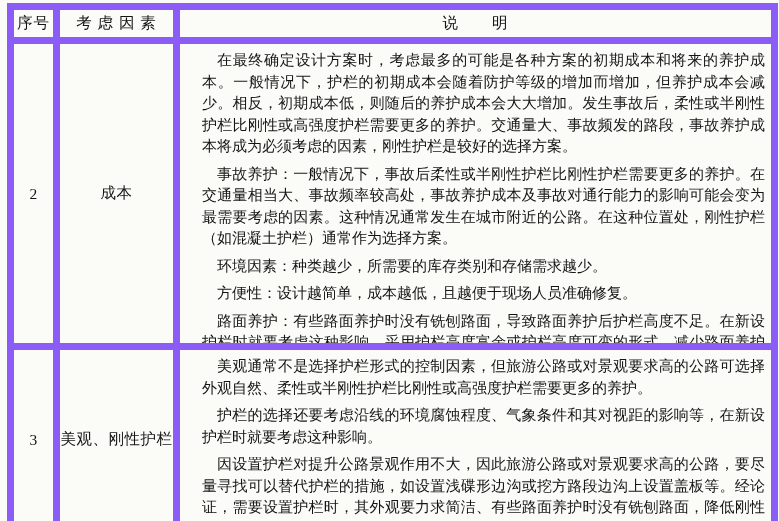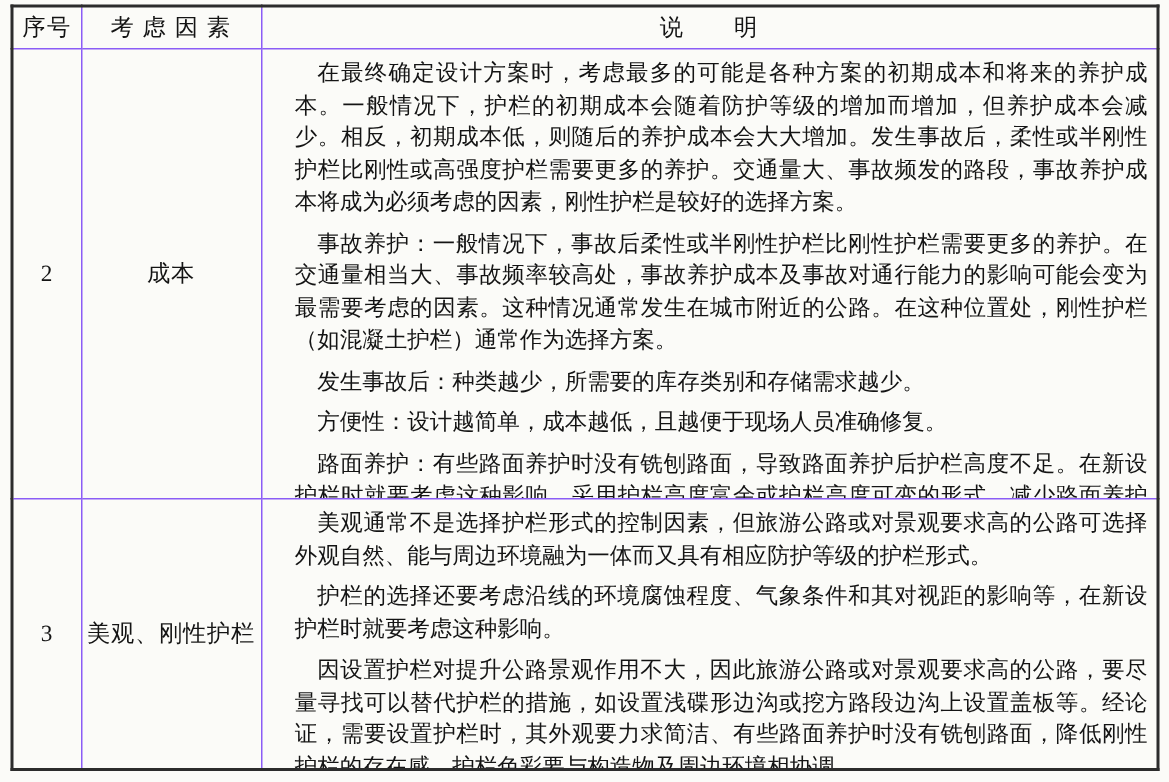--- a/index.html
+++ b/index.html
@@ -24,21 +24,21 @@
     position: absolute;
     left: 7px;
     top: 3px;
     width: 764px;
     border-collapse: collapse;
     table-layout: fixed;
     border: 2px solid #2c2c2c;
   }
   .factors-table th,
   .factors-table td {
-    border: 1px solid #8b5cf6;
+    border: 7px solid #8b5cf6;
     padding: 0;
   }
   col.c-no { width: 46px; }
   col.c-factor { width: 120px; }
   col.c-desc { width: 598px; }
 
   .factors-table th {
     height: 27px;
     font-weight: normal;
     font-size: 15.5px;
@@ -89,32 +89,32 @@
       </tr>
     </thead>
     <tbody>
       <tr>
         <td class="no-cell">2</td>
         <td class="factor-cell">成本</td>
         <td class="desc-cell">
           <div class="desc-box h-row2">
             <p>在最终确定设计方案时，考虑最多的可能是各种方案的初期成本和将来的养护成本。一般情况下，护栏的初期成本会随着防护等级的增加而增加，但养护成本会减少。相反，初期成本低，则随后的养护成本会大大增加。发生事故后，柔性或半刚性护栏比刚性或高强度护栏需要更多的养护。交通量大、事故频发的路段，事故养护成本将成为必须考虑的因素，刚性护栏是较好的选择方案。</p>
             <p>事故养护：一般情况下，事故后柔性或半刚性护栏比刚性护栏需要更多的养护。在交通量相当大、事故频率较高处，事故养护成本及事故对通行能力的影响可能会变为最需要考虑的因素。这种情况通常发生在城市附近的公路。在这种位置处，刚性护栏（如混凝土护栏）通常作为选择方案。</p>
-            <p>发生事故后：种类越少，所需要的库存类别和存储需求越少。</p>
+            <p>环境因素：种类越少，所需要的库存类别和存储需求越少。</p>
             <p>方便性：设计越简单，成本越低，且越便于现场人员准确修复。</p>
             <p>路面养护：有些路面养护时没有铣刨路面，导致路面养护后护栏高度不足。在新设护栏时就要考虑这种影响，采用护栏高度富余或护栏高度可变的形式，减少路面养护造成的影响</p>
           </div>
         </td>
       </tr>
       <tr>
         <td class="no-cell">3</td>
         <td class="factor-cell">美观、刚性护栏</td>
         <td class="desc-cell">
           <div class="desc-box h-row3">
-            <p>美观通常不是选择护栏形式的控制因素，但旅游公路或对景观要求高的公路可选择外观自然、能与周边环境融为一体而又具有相应防护等级的护栏形式。</p>
+            <p>美观通常不是选择护栏形式的控制因素，但旅游公路或对景观要求高的公路可选择外观自然、柔性或半刚性护栏比刚性或高强度护栏需要更多的养护。</p>
             <p>护栏的选择还要考虑沿线的环境腐蚀程度、气象条件和其对视距的影响等，在新设护栏时就要考虑这种影响。</p>
             <p>因设置护栏对提升公路景观作用不大，因此旅游公路或对景观要求高的公路，要尽量寻找可以替代护栏的措施，如设置浅碟形边沟或挖方路段边沟上设置盖板等。经论证，需要设置护栏时，其外观要力求简洁、有些路面养护时没有铣刨路面，降低刚性护栏的存在感，护栏色彩要与构造物及周边环境相协调</p>
           </div>
         </td>
       </tr>
     </tbody>
   </table>
 </div>
 
 </body></html>

